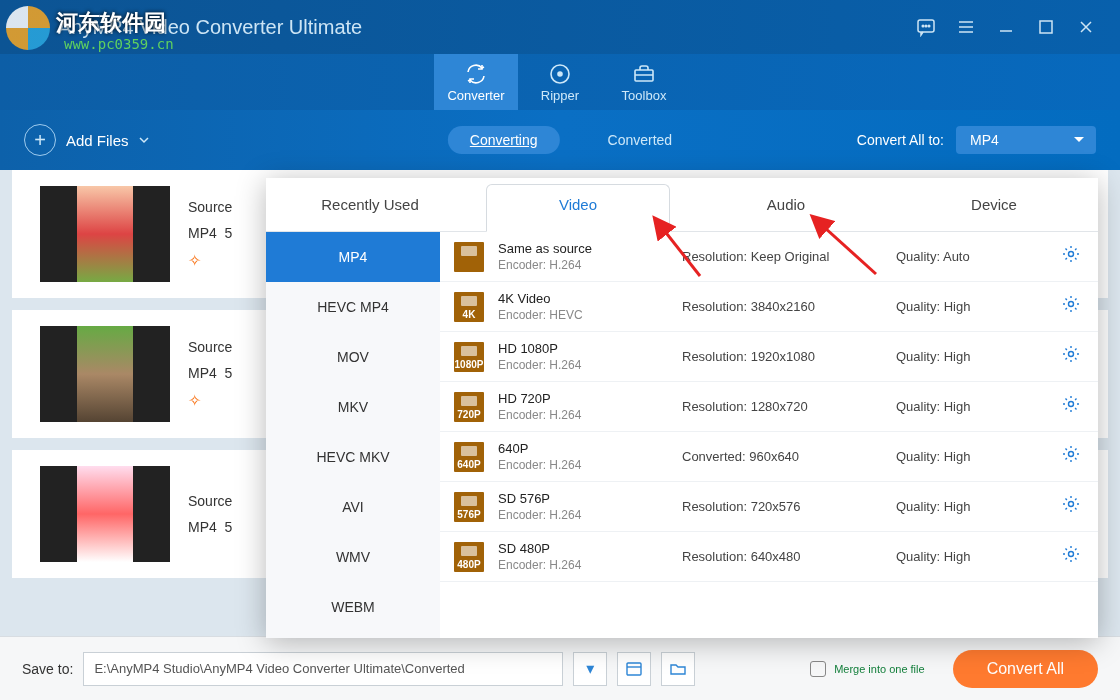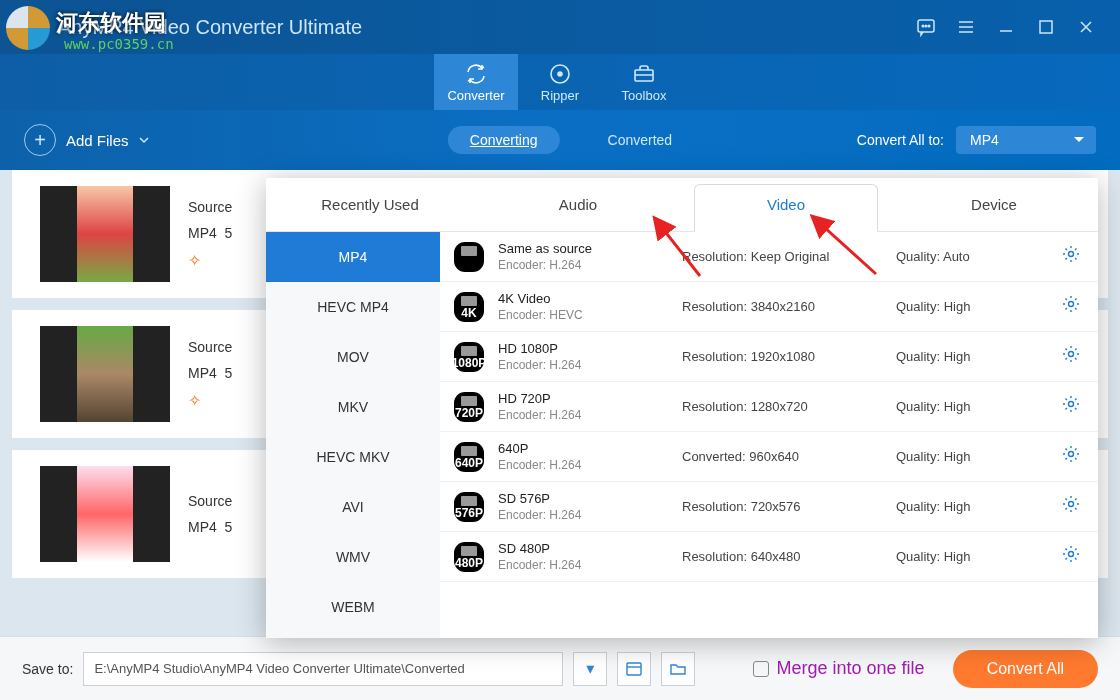--- a/index.html
+++ b/index.html
@@ -37,37 +37,37 @@
 .thumb-inner.c { background: linear-gradient(#fde, #f66, #fff); }
 .file-info { display: flex; flex-direction: column; gap: 10px; }
 .src-label { font-size: 14px; color: #333; }
 .meta { font-size: 14px; color: #333; }
 .star { color: #f97316; font-size: 16px; }
 
 .bottombar { position: absolute; bottom: 0; left: 0; right: 0; height: 64px; background: #f6f7f8; border-top: 1px solid #d8dde2; display: flex; align-items: center; padding: 0 22px; gap: 10px; }
 .save-label { font-size: 14px; color: #333; }
 .path-box { flex: 0 0 480px; height: 34px; border: 1px solid #c9d0d6; background: #fff; padding: 0 10px; font-size: 13px; color: #555; display: flex; align-items: center; }
 .mini-btn { width: 34px; height: 34px; border: 1px solid #c9d0d6; background: #fff; display: flex; align-items: center; justify-content: center; color: #2e86d6; cursor: pointer; font-size: 16px; }
-.merge { margin-left: auto; display: flex; align-items: center; gap: 8px; font-size: 18px; color: #a21caf; }
+.merge { margin-left: auto; display: flex; align-items: center; gap: 8px; font-size: 11px; color: #15803d; }
 .merge-box { width: 16px; height: 16px; border: 1.5px solid #888; border-radius: 3px; }
 .convert-btn { margin-left: 18px; background: #ff7a2f; color: #fff; padding: 10px 34px; border-radius: 22px; font-size: 16px; cursor: pointer; }
 
 
 .popup { position: absolute; left: 266px; top: 178px; width: 832px; height: 460px; background: #fff; box-shadow: 0 4px 28px rgba(0,0,0,0.28); display: flex; flex-direction: column; }
 .popup-tabs { height: 54px; display: flex; border-bottom: 1px solid #e1e5e9; }
 .ptab { flex: 1; display: flex; align-items: center; justify-content: center; font-size: 15px; color: #444; cursor: pointer; position: relative; }
 .ptab.active { color: #1f7bd6; }
 .ptab.active::after { content: ""; position: absolute; left: 12px; right: 12px; top: 6px; bottom: -1px; border: 1px solid #d6dbe0; border-bottom: 1px solid #fff; border-radius: 6px 6px 0 0; }
 .popup-body { flex: 1; display: flex; overflow: hidden; }
 .fmt-list { width: 174px; background: #f7f8fa; display: flex; flex-direction: column; overflow-y: auto; }
 .fmt-item { height: 50px; display: flex; align-items: center; justify-content: center; font-size: 14px; color: #333; cursor: pointer; }
 .fmt-item.active { background: #1f7bd6; color: #fff; }
 .preset-list { flex: 1; overflow-y: auto; }
 .preset { height: 50px; border-bottom: 1px solid #eef1f4; display: flex; align-items: center; padding: 0 18px 0 14px; gap: 14px; font-size: 13px; color: #444; }
-.pres-icon { width: 30px; height: 30px; background: #000000; border-radius: 11px; display: flex; flex-direction: column; align-items: center; justify-content: center; color: #fff; font-size: 12px; font-weight: bold; position: relative; }
+.pres-icon { width: 30px; height: 30px; background: #a16207; border-radius: 1px; display: flex; flex-direction: column; align-items: center; justify-content: center; color: #fff; font-size: 10px; font-weight: bold; position: relative; }
 .pres-icon::before { content: ""; position: absolute; top: 4px; width: 16px; height: 10px; background: rgba(255,255,255,0.6); border-radius: 1px; }
 .pres-icon span { position: absolute; bottom: 2px; }
 .pres-col1 { width: 170px; }
 .pres-title { color: #222; }
 .pres-sub { color: #888; font-size: 12px; margin-top: 2px; }
 .pres-col2 { width: 200px; }
 .pres-col3 { width: 150px; }
 .gear { margin-left: auto; color: #1f7bd6; cursor: pointer; font-size: 18px; }
 
 
@@ -206,22 +206,22 @@
   <div class="merge">
     <div class="merge-box"></div>
     <span>Merge into one file</span>
   </div>
   <div class="convert-btn">Convert All</div>
 </div>
 
 <div class="popup">
   <div class="popup-tabs">
     <div class="ptab">Recently Used</div>
+    <div class="ptab active">Video</div>
     <div class="ptab">Audio</div>
-    <div class="ptab active">Video</div>
     <div class="ptab">Device</div>
   </div>
   <div class="popup-body">
     <div class="fmt-list">
       <div id="fmt-items">
           <div class="fmt-item active">MP4</div>
           <div class="fmt-item">HEVC MP4</div>
           <div class="fmt-item">MOV</div>
           <div class="fmt-item">MKV</div>
           <div class="fmt-item">HEVC MKV</div>

